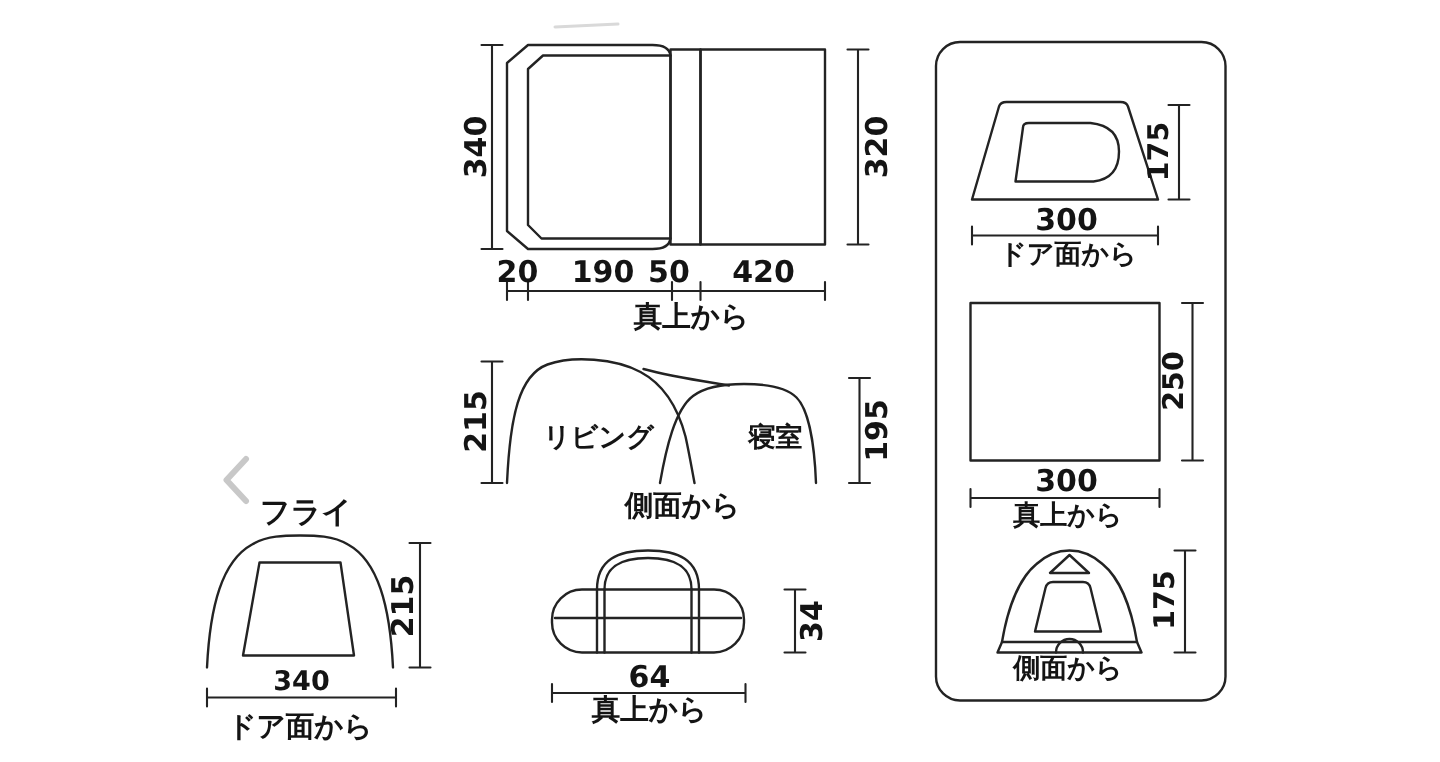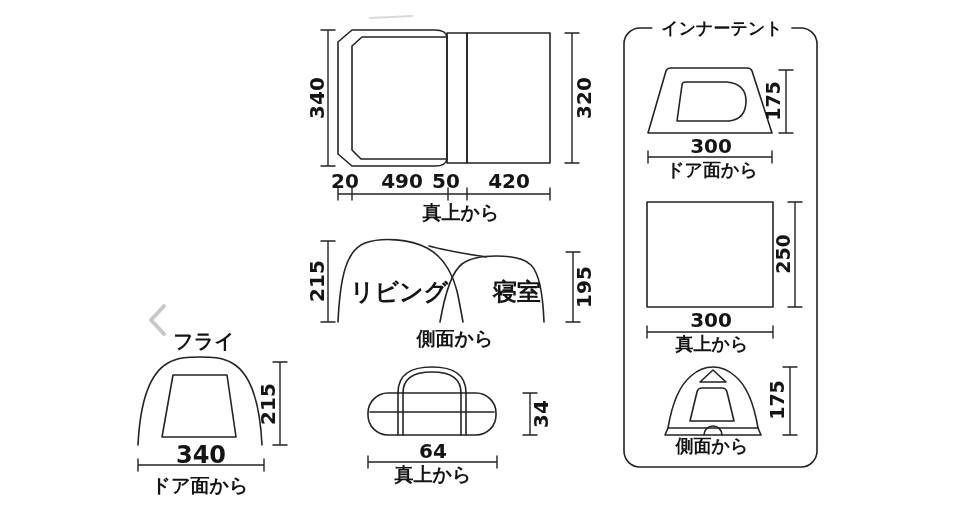--- a/index.html
+++ b/index.html
@@ -15,21 +15,21 @@
     position:absolute;
     transform:translate(-50%,-50%);
     font-weight:bold;
     color:#141414;
     white-space:nowrap;
     letter-spacing:0;
     line-height:1;
   }
   .rot{transform:translate(-50%,-50%) rotate(-90deg);}
   .fs17{font-size:17px}.fs18{font-size:18px}.fs19{font-size:19px}
-  .fs20{font-size:20px}.fs21{font-size:24px}
+  .fs20{font-size:20px}.fs21{font-size:18px}
   .panel-title{background:#ffffff;padding:0 9px;}
 </style>
 </head>
 <body>
 
 <div class="canvas">
 
   <svg class="art" width="960" height="508" viewBox="0 0 960 508" fill="none" stroke="#232323" stroke-width="1.6" stroke-linejoin="round" stroke-linecap="round">
 
     <path d="M370,18 L412,16" stroke="#d9d9d9" stroke-width="2"></path>
@@ -116,41 +116,40 @@
       <path d="M704,435 A9,9 0 0 1 722,435"></path>
       <g stroke-width="1.4">
         <path d="M790,367 V435 M783,367 H797 M783,435 H797"></path>
       </g>
     </g>
   </svg>
 
   <div class="t rot fs20" style="left:317px;top:98px">340</div>
   <div class="t rot fs20" style="left:584px;top:98px">320</div>
   <div class="t fs20" style="left:345px;top:181px">20</div>
-  <div class="t fs20" style="left:402px;top:181px">490</div>
+  <div class="t fs20" style="left:402px;top:181px">190</div>
   <div class="t fs20" style="left:446px;top:181px">50</div>
   <div class="t fs20" style="left:509px;top:181px">420</div>
   <div class="t fs19" style="left:461px;top:212px">真上から</div>
 
   <div class="t rot fs20" style="left:317px;top:281px">215</div>
   <div class="t rot fs20" style="left:584px;top:287px">195</div>
   <div class="t fs21" style="left:399px;top:292px">リビング</div>
   <div class="t fs21" style="left:517px;top:292px">寝室</div>
   <div class="t fs19" style="left:455px;top:338px">側面から</div>
 
   <div class="t fs20" style="left:204px;top:341px">フライ</div>
   <div class="t rot fs20" style="left:268px;top:404px">215</div>
   <div class="t fs21" style="left:201px;top:455px">340</div>
   <div class="t fs19" style="left:200px;top:485px">ドア面から</div>
 
   <div class="t rot fs20" style="left:541px;top:414px">34</div>
   <div class="t fs20" style="left:433px;top:451px">64</div>
   <div class="t fs19" style="left:433px;top:474px">真上から</div>
 
-  <div class="t fs17 panel-title" style="left:722px;top:28px">インナーテント</div>
 
   <div class="t rot fs19" style="left:773px;top:101px">175</div>
   <div class="t fs20" style="left:711px;top:146px">300</div>
   <div class="t fs18" style="left:712px;top:170px">ドア面から</div>
 
   <div class="t rot fs19" style="left:783px;top:254px">250</div>
   <div class="t fs20" style="left:711px;top:320px">300</div>
   <div class="t fs18" style="left:712px;top:344px">真上から</div>
 
   <div class="t rot fs19" style="left:777px;top:400px">175</div>

